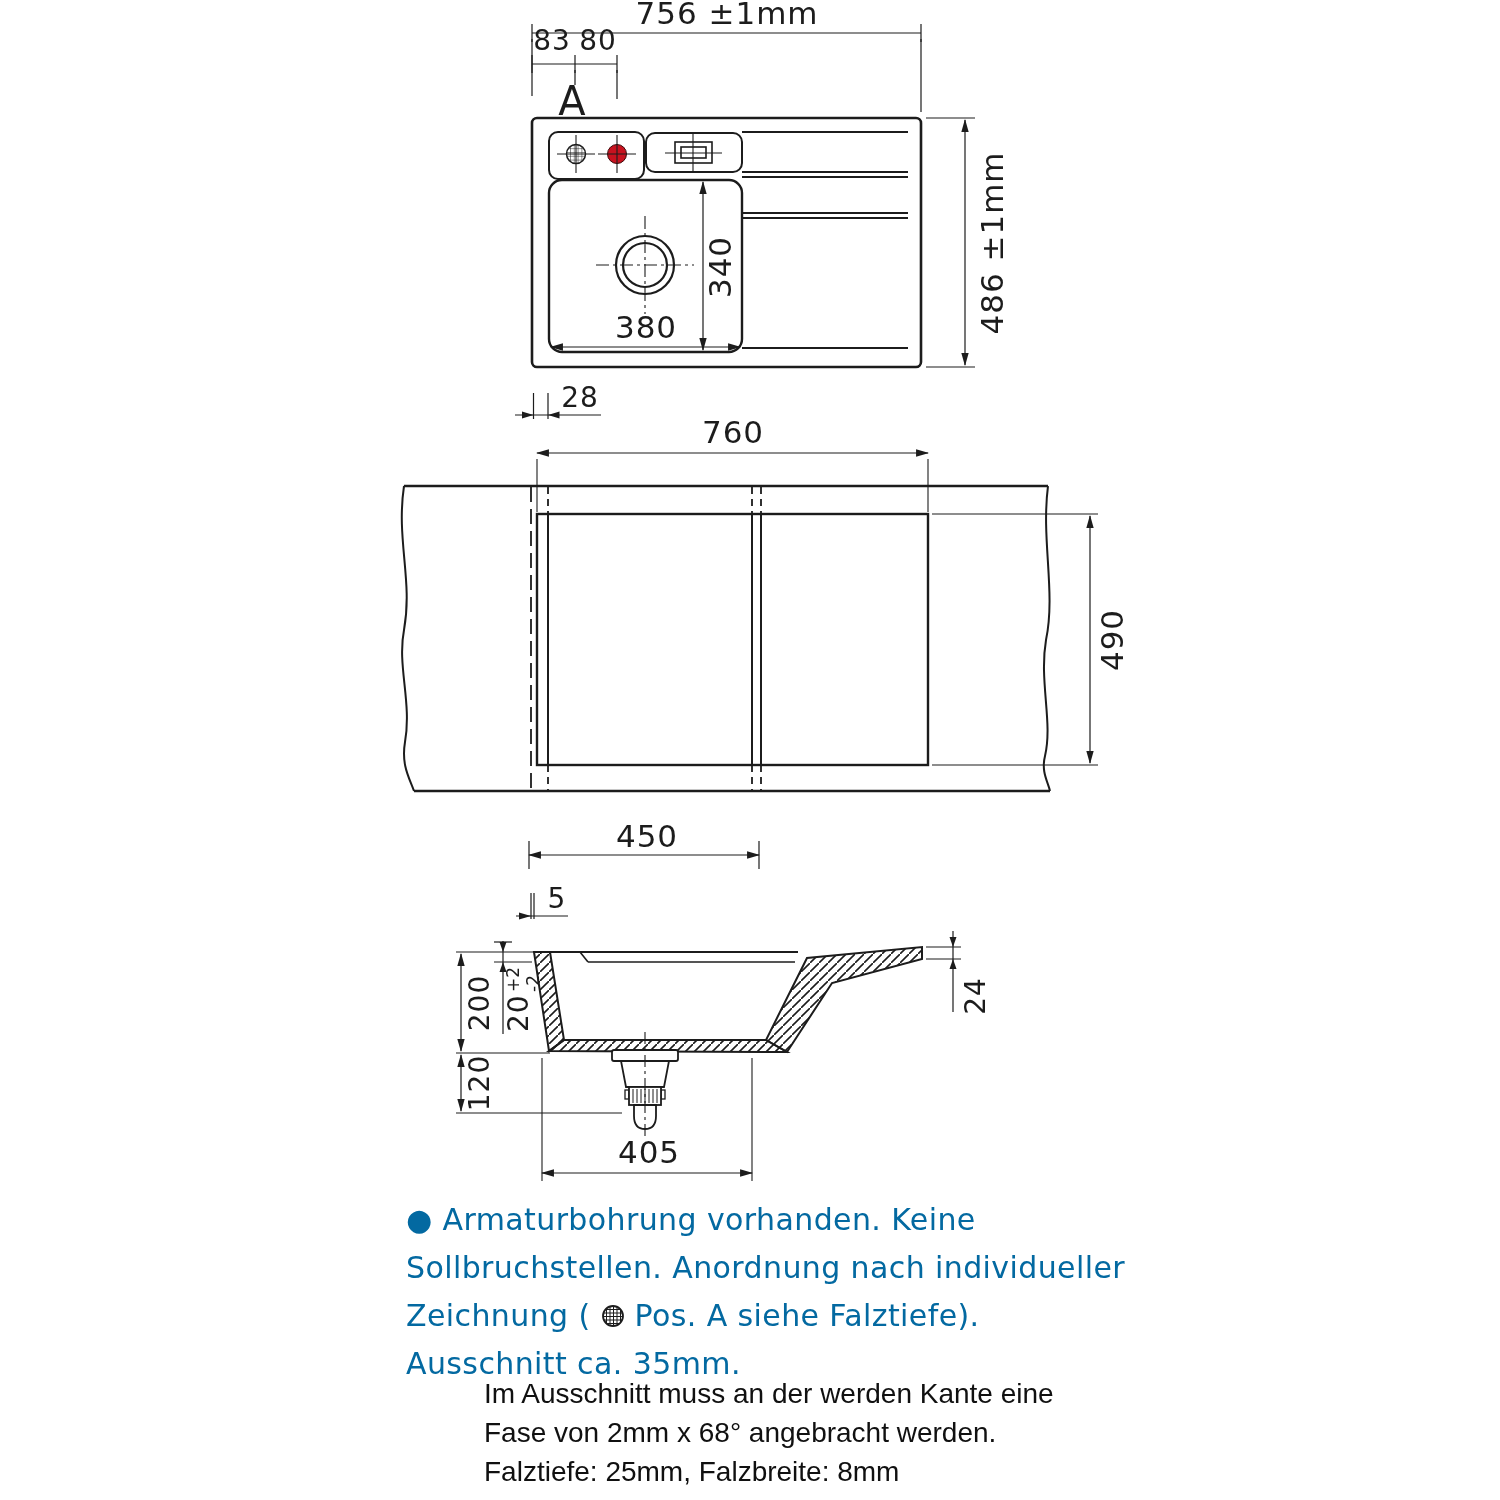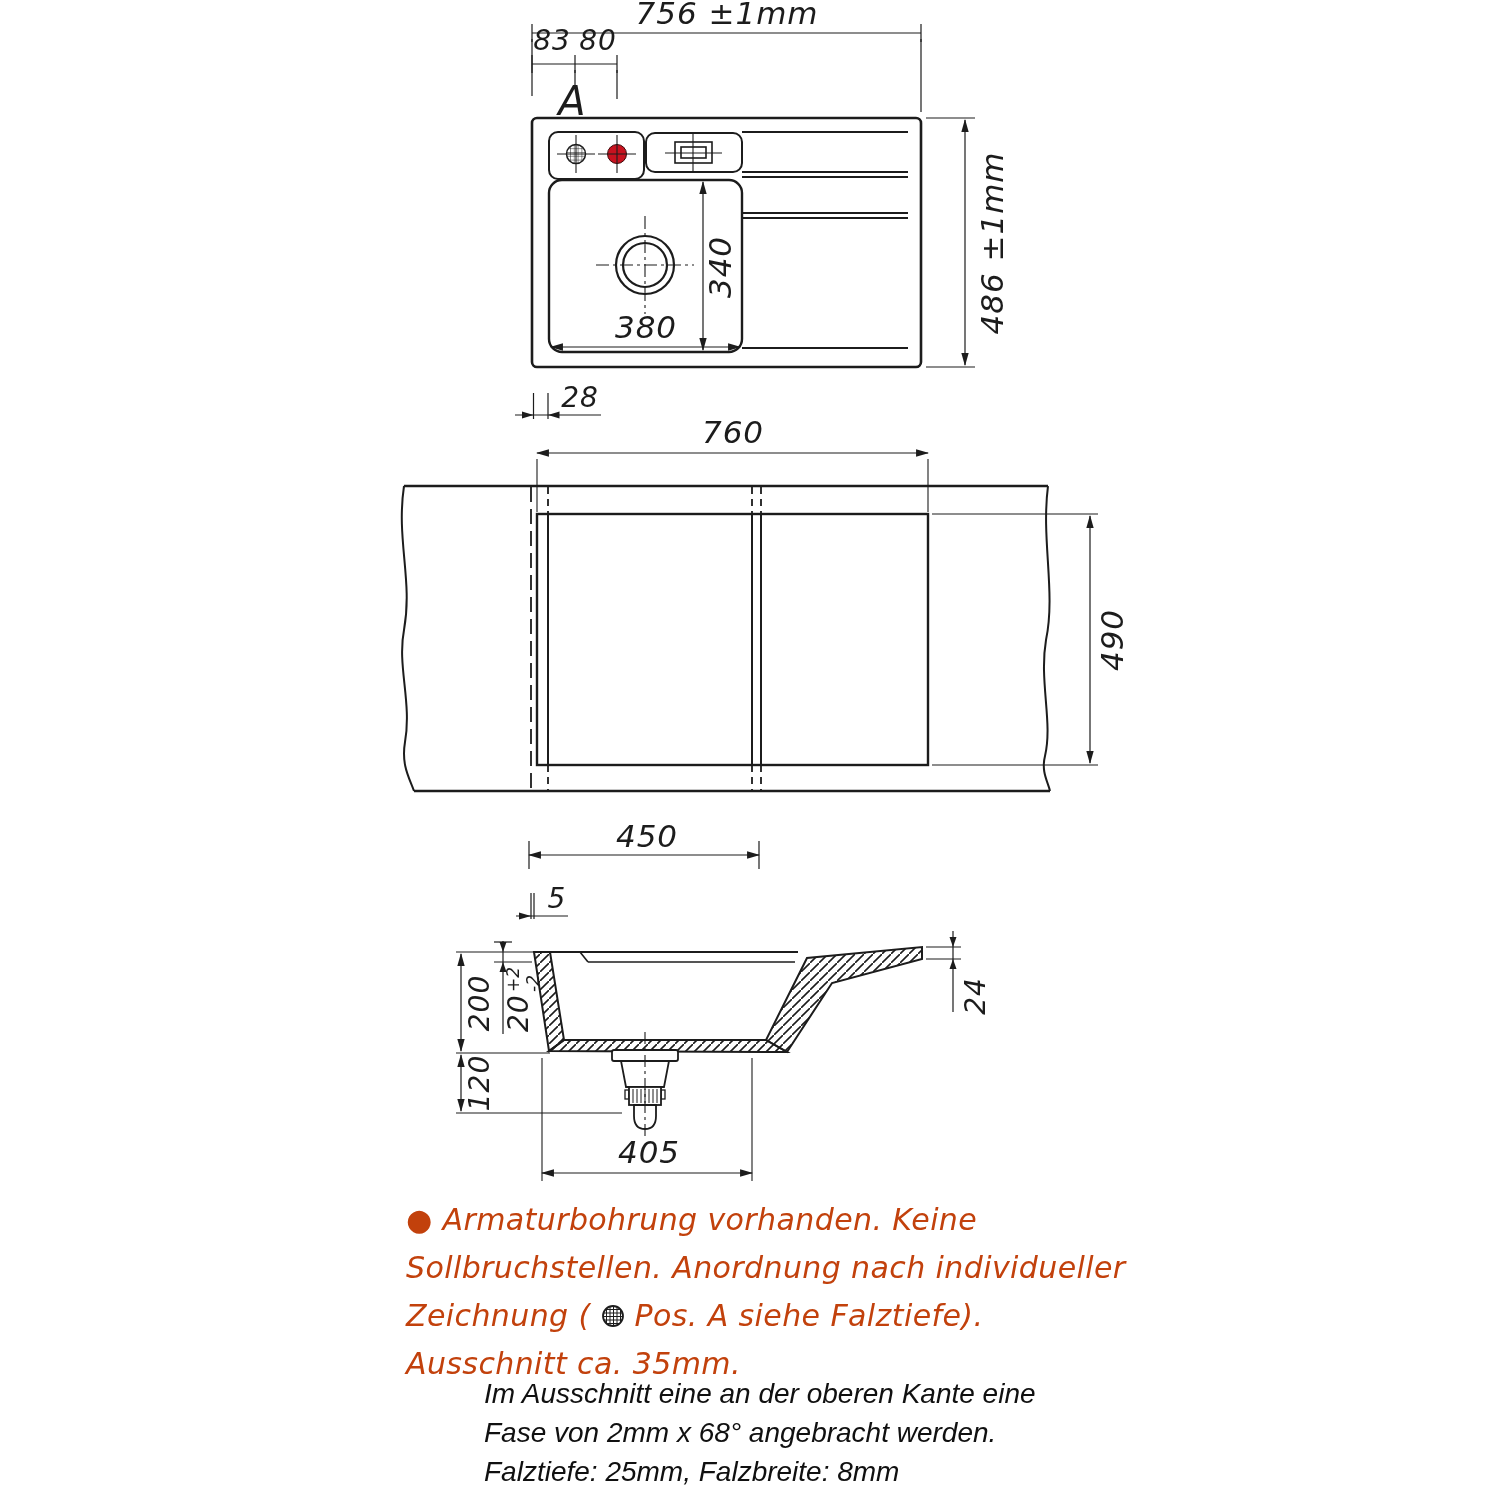--- a/index.html
+++ b/index.html
@@ -1,24 +1,24 @@
 <!DOCTYPE html>
 <html><head>
 <meta charset="utf-8">
 <style>
   html,body{margin:0;padding:0;background:#ffffff;}
   .sheet{position:relative;width:1500px;height:1500px;background:#fff;overflow:hidden;
-         font-family:"DejaVu Sans",sans-serif;font-style:italic;}
+         font-family:"DejaVu Sans",sans-serif;}
   svg.draw{position:absolute;left:0;top:0;}
   svg.draw text{fill:#1c1c1c;font-family:"DejaVu Sans",sans-serif;}
   .dim{font-size:31px;letter-spacing:1px;}
   .dimsm{font-size:28px;letter-spacing:1px;}
   .dimtol{font-size:17px;letter-spacing:0;}
   .poslabel{font-size:40px;}
-  .note1{position:absolute;left:406px;top:1196px;width:780px;color:#c2410c;
+  .note1{position:absolute;left:406px;top:1196px;width:780px;color:#0369a1;
          font-size:30px;line-height:48px;letter-spacing:.4px;font-weight:400;}
   .note1 .nline{white-space:nowrap;display:flex;align-items:center;}
   .hole-icon{margin:0 9px 0 9px;flex:0 0 auto;}
   .note2{position:absolute;left:484px;top:1374px;color:#101010;
          font-family:"Liberation Sans",sans-serif;font-size:28px;line-height:39px;}
 </style>
 </head>
 <body>
 
 <div class="sheet">
@@ -266,18 +266,18 @@
                  M3,0 V26 M6.5,0 V26 M10,0 V26 M13.5,0 V26 M17,0 V26 M20.5,0 V26"></path>
       </g>
       <circle cx="13" cy="13" r="10" fill="none" stroke="#1c1c1c" stroke-width="1.8"></circle>
     </svg>
     <span>Pos. A siehe Falztiefe).</span>
   </div>
   <div class="nline">Ausschnitt ca. 35mm.</div>
 </div>
 
 <div class="note2">
-  <div>Im Ausschnitt eine an der oberen Kante eine</div>
+  <div>Im Ausschnitt muss an der werden Kante eine</div>
   <div>Fase von 2mm x 68° angebracht werden.</div>
   <div>Falztiefe: 25mm, Falzbreite: 8mm</div>
 </div>
 
 </div>
 
 </body></html>

